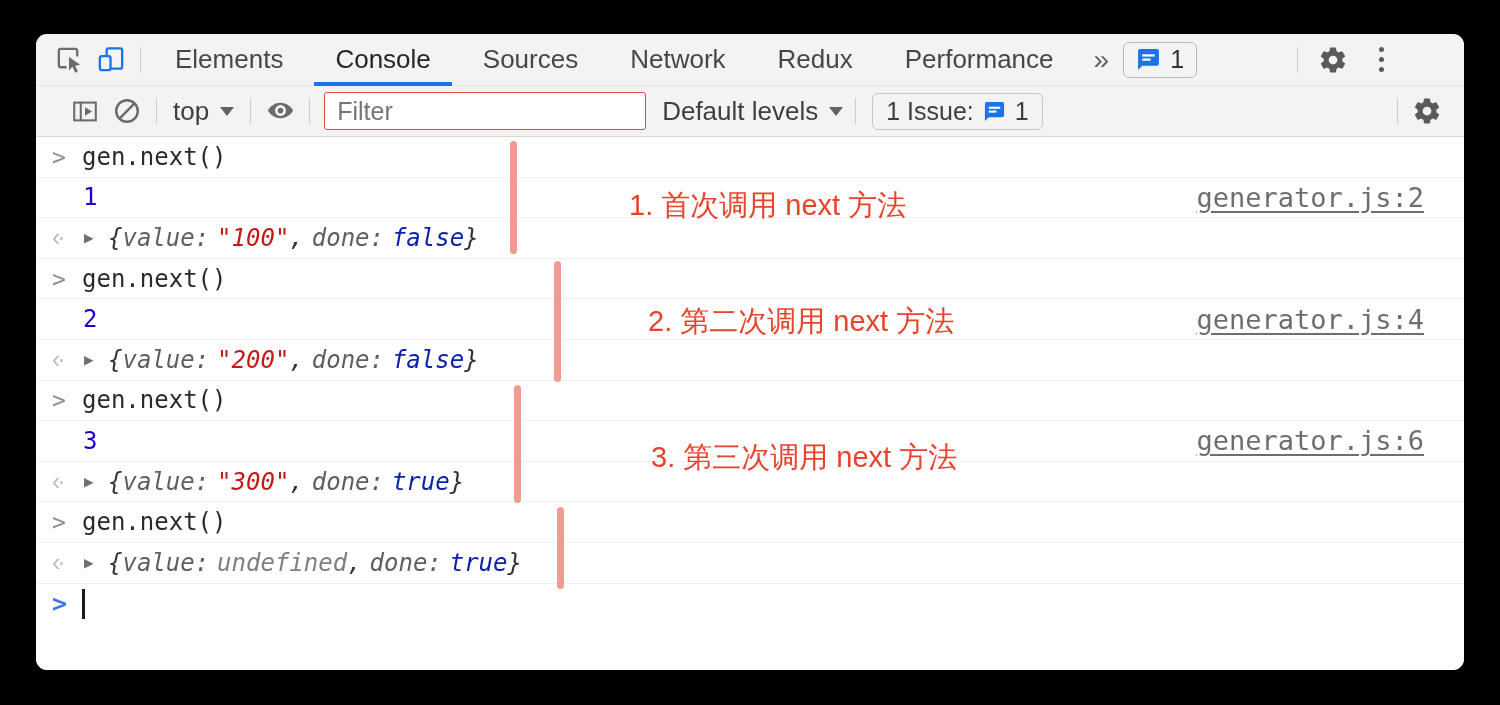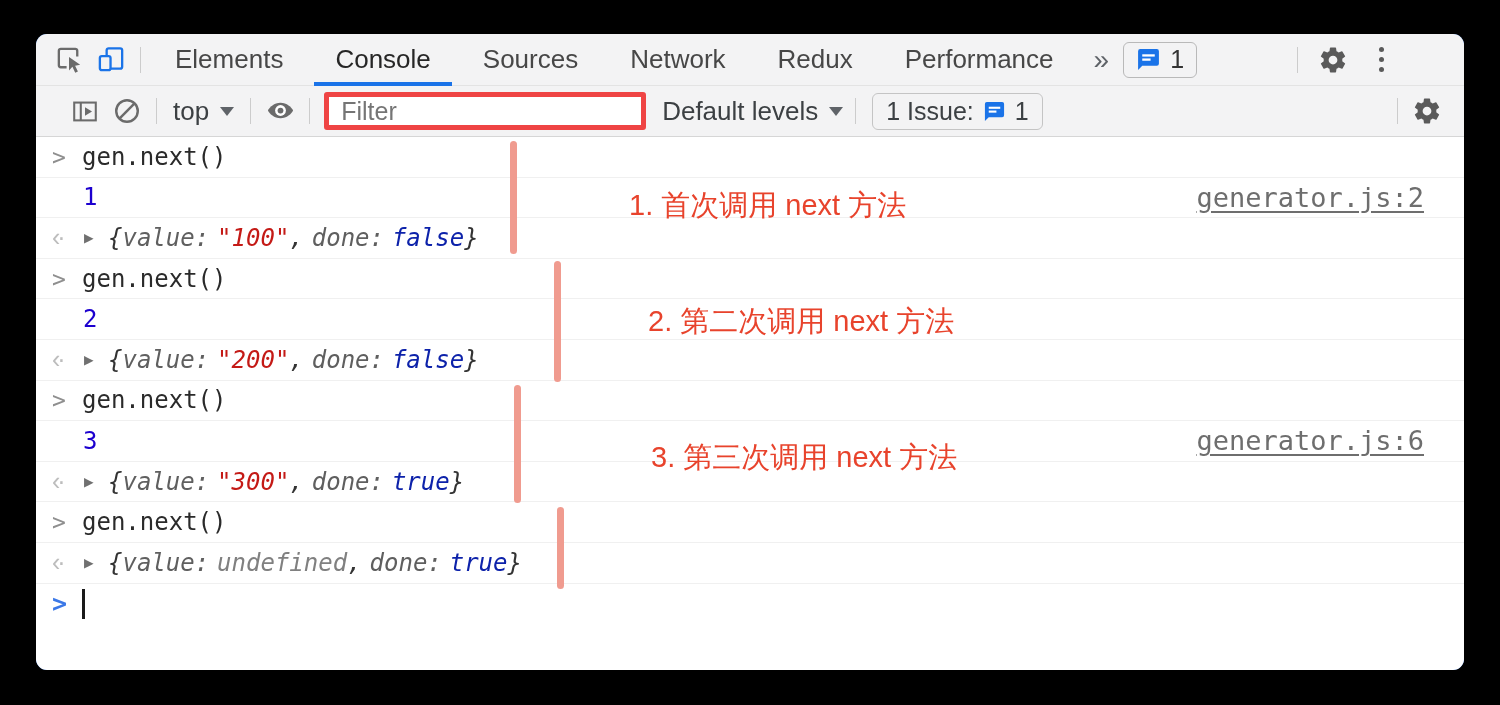--- a/index.html
+++ b/index.html
@@ -29,21 +29,21 @@
               padding:3px 12px;height:36px;font-size:25px;color:#333;background:var(--bar);}
   .kebab{display:flex;flex-direction:column;gap:5px;align-items:center;justify-content:center;}
   .kebab i{width:5px;height:5px;border-radius:50%;background:#5a5a5a;display:block;}
 
   
   .toolbar{height:51px;background:var(--bar);display:flex;align-items:center;
            padding:0 16px 0 28px;border-bottom:1px solid #d6d6d6;flex:none;}
   .tool-label{font-size:26px;color:#3c4043;display:flex;align-items:center;white-space:nowrap;}
   .caret{width:0;height:0;border-left:7px solid transparent;border-right:7px solid transparent;
          border-top:9px solid #5f6368;margin-left:11px;display:inline-block;}
-  .filter-input{width:322px;height:38px;border:5px solid #ef4444;border-radius:3px;background:#fff;
+  .filter-input{width:322px;height:38px;border:1px solid #ef4444;border-radius:3px;background:#fff;
                 font-size:25px;color:#444;padding:0 12px;margin:0 4px 0 6px;outline:none;
                 font-family:"Liberation Sans",sans-serif;}
   .filter-input::placeholder{color:#757575;}
   .levels{margin-left:12px;text-align:right;}
   .issue-btn{display:flex;align-items:center;gap:9px;border:1.5px solid #c4c4c4;border-radius:6px;
              padding:2px 13px;height:37px;font-size:25px;color:#3c4043;background:var(--bar);margin-left:4px;}
   .spacer{flex:1;}
 
   
   .console{flex:1;background:#fff;position:relative;
@@ -214,20 +214,21 @@
       <span class="tri">▶</span>
       <span class="obj"><span>{</span><span class="k">value:</span><span class="v-str">"100"</span><span class="comma">,</span><span class="k">done:</span><span class="v-bool">false</span><span>}</span></span>
     </div>
 
     <div class="row">
       <span class="chev">&gt;</span>
       <span class="code">gen.next()</span>
     </div>
     <div class="row">
       <span class="num">2</span>
+      <span class="srclink">generator.js:4</span>
     </div>
     <div class="row">
       <span class="ric">‹·</span>
       <span class="tri">▶</span>
       <span class="obj"><span>{</span><span class="k">value:</span><span class="v-str">"200"</span><span class="comma">,</span><span class="k">done:</span><span class="v-bool">false</span><span>}</span></span>
     </div>
 
     <div class="row">
       <span class="chev">&gt;</span>
       <span class="code">gen.next()</span>

